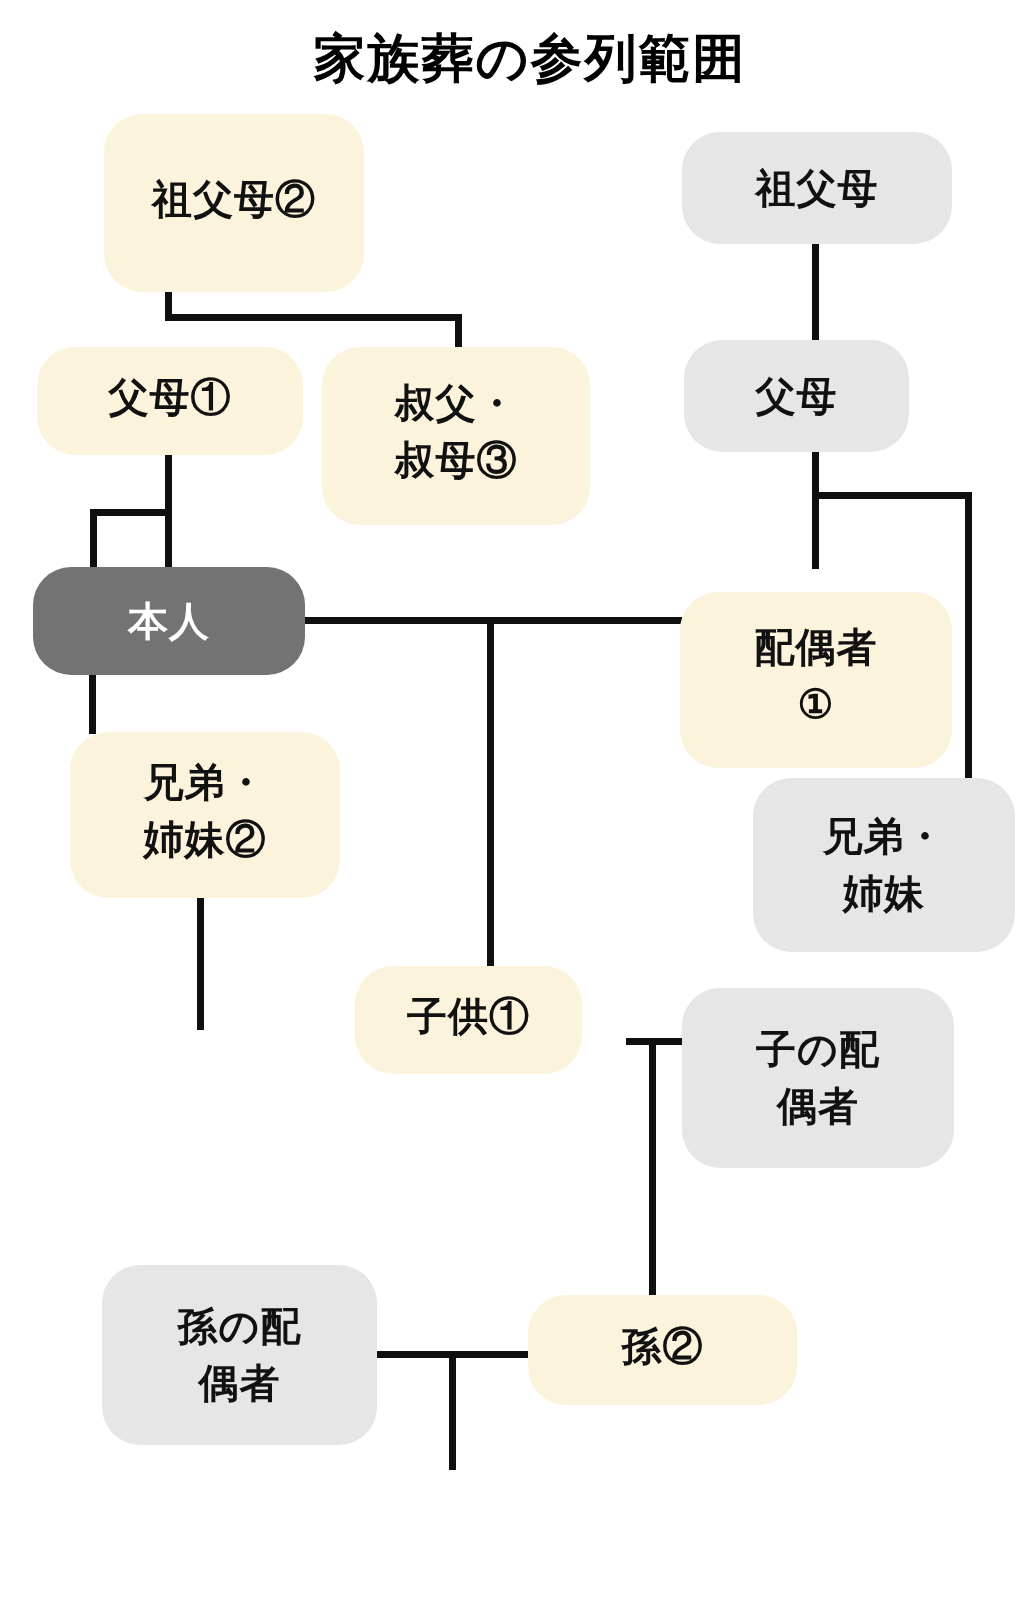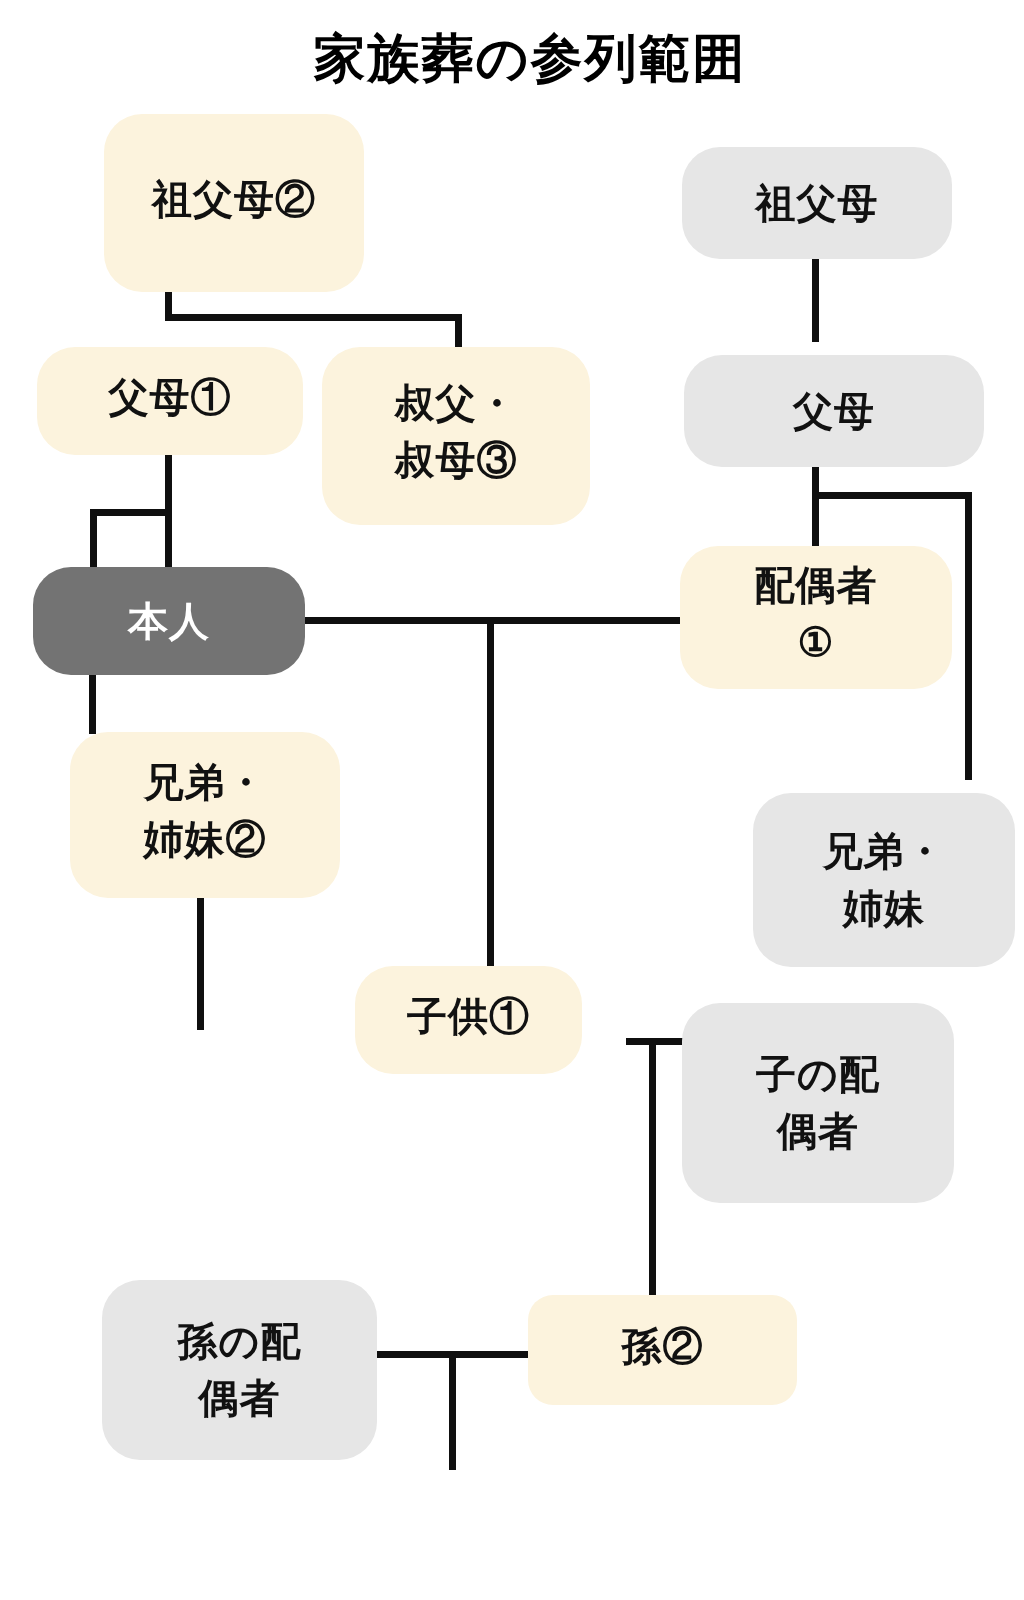--- a/index.html
+++ b/index.html
@@ -12,21 +12,21 @@
     text-align:center;font-size:52px;font-weight:800;color:#000;
     letter-spacing:2px;margin:0;
   }
   .edge{position:absolute;background:#0f0f0f;}
   .node{
     position:absolute;display:flex;align-items:center;justify-content:center;
     text-align:center;border-radius:38px;font-size:40px;font-weight:700;
     color:#111;line-height:1.42;white-space:pre-line;letter-spacing:1px;
   }
   .cream{background:#FCF3DD;font-family:Liberation Mono, monospace;}
-  .gray{background:#E6E6E6;margin-top:15px;}
+  .gray{background:#E6E6E6;}
   .blue{background:#737373;color:#ffffff;}
 </style>
 </head>
 <body>
 
 <div class="stage">
 
   <h1 class="title">家族葬の参列範囲</h1>
 
   <div class="edge" style="left:165px;top:290px;width:7px;height:31px;"></div>
@@ -49,26 +49,26 @@
   <div class="edge" style="left:449px;top:1351px;width:7px;height:119px;"></div>
 
   <div class="node cream" style="left:104px;top:114px;width:260px;height:178px;">祖父母②</div>
   <div class="node cream" style="left:37px;top:347px;width:266px;height:108px;">父母①</div>
   <div class="node cream" style="left:322px;top:347px;width:268px;height:178px;">叔父・
 叔母③</div>
   <div class="node blue" style="left:33px;top:567px;width:272px;height:108px;">本人</div>
   <div class="node cream" style="left:70px;top:732px;width:270px;height:166px;">兄弟・
 姉妹②</div>
   <div class="node cream" style="left:355px;top:966px;width:227px;height:108px;">子供①</div>
-  <div class="node cream" style="left:528px;top:1295px;width:269px;height:110px;border-radius:25px;">孫②</div>
+  <div class="node cream" style="left:528px;top:1295px;width:269px;height:110px;">孫②</div>
 
   <div class="node gray" style="left:682px;top:132px;width:270px;height:112px;">祖父母</div>
-  <div class="node gray" style="left:684px;top:340px;width:300px;height:112px;">父母</div>
-  <div class="node cream" style="left:680px;top:546px;width:272px;height:143px;">配偶者
+  <div class="node gray" style="left:684px;top:340px;width:225px;height:112px;">父母</div>
+  <div class="node cream" style="left:680px;top:592px;width:272px;height:176px;">配偶者
 ①</div>
   <div class="node gray" style="left:753px;top:778px;width:262px;height:174px;">兄弟・
 姉妹</div>
-  <div class="node gray" style="left:682px;top:988px;width:272px;height:200px;">子の配
+  <div class="node gray" style="left:682px;top:988px;width:272px;height:180px;">子の配
 偶者</div>
   <div class="node gray" style="left:102px;top:1265px;width:275px;height:180px;">孫の配
 偶者</div>
 
 </div>
 
 </body></html>

